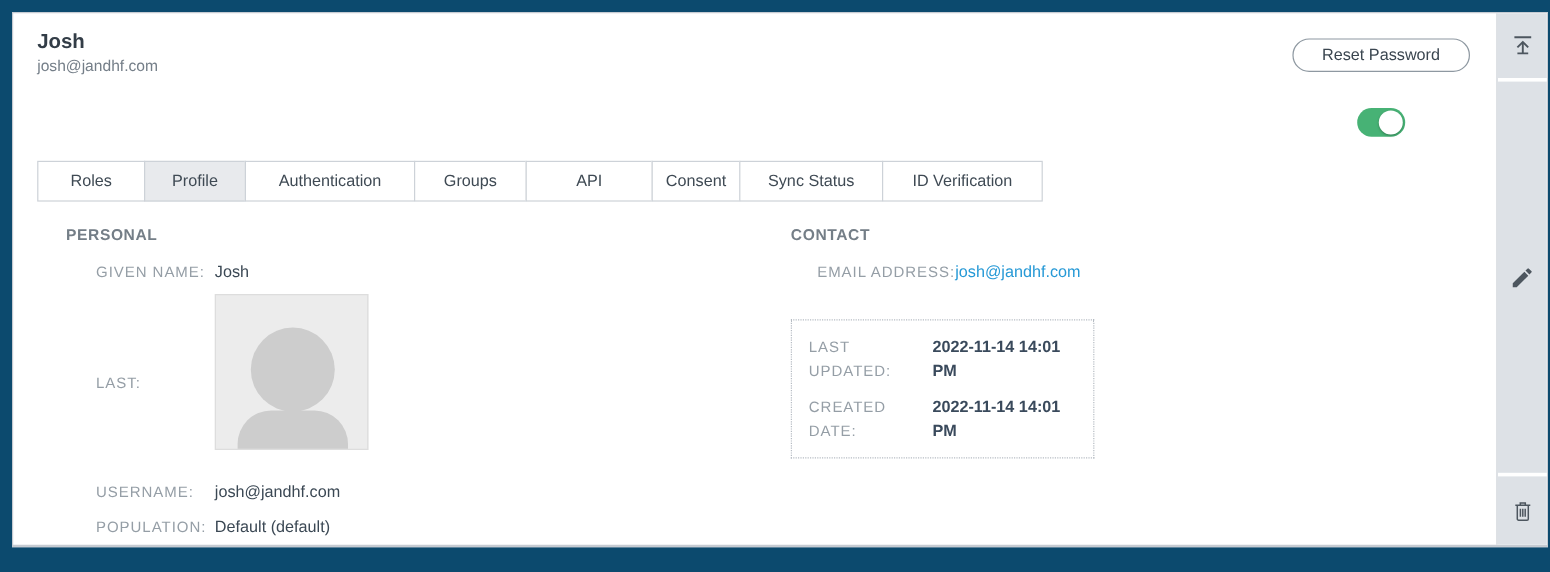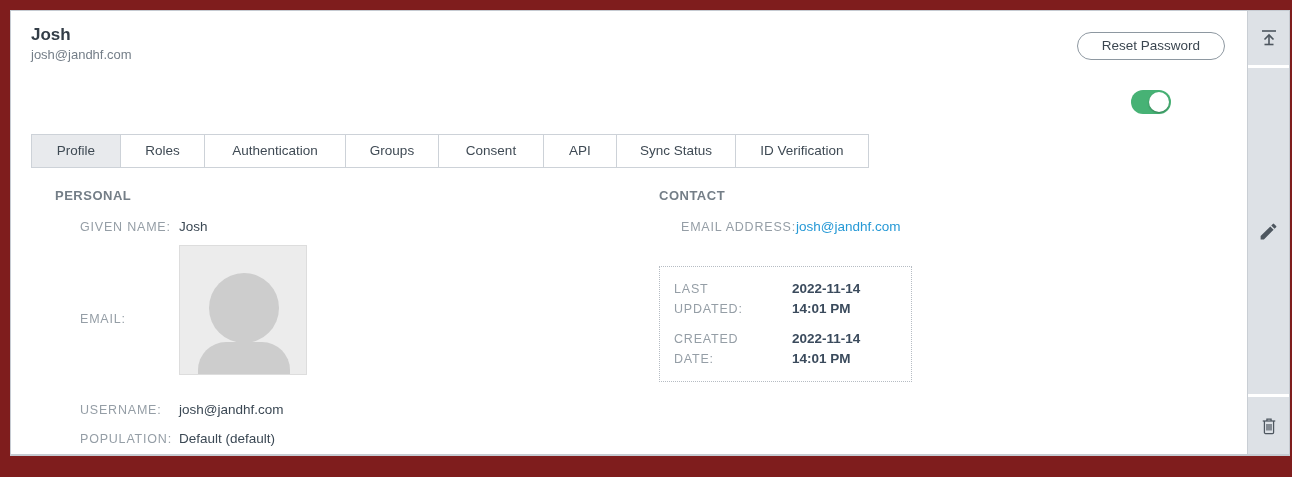--- a/index.html
+++ b/index.html
@@ -1,18 +1,18 @@
 <!DOCTYPE html>
 <html><head>
 <meta charset="utf-8">
 <style>
   * { margin:0; padding:0; box-sizing:border-box; }
   html,body { background:#fff; }
   body { font-family:"Liberation Sans","DejaVu Sans",sans-serif; }
-  .page { position:relative; width:1292px; height:477px; background:#7f1d1d; overflow:hidden; }
+  .page { position:relative; width:1292px; height:477px; background:#0c4a6e; overflow:hidden; }
 
   .panel {
     position:absolute; left:10px; top:10px; width:1280px; height:446px;
     background:#fff; border:1px solid #c6cbd2; border-bottom-width:2px;
     display:flex;
   }
   .main { flex:1; min-width:0; position:relative; }
 
   
   .header-row { display:flex; justify-content:space-between; align-items:flex-start; padding:13px 22px 0 20px; }
@@ -64,21 +64,21 @@
     width:128px; height:130px; background:#ececec; border:1px solid #dddddd;
     overflow:hidden; margin-bottom:16px;
   }
 
   .contact-row { padding-left:22px; }
   .contact-row .flabel { width:115px; }
 
   .meta-box {
     width:253px; border:1px dotted #b6bcc3; margin-top:29px; padding:11px 14px 12px 14px;
   }
-  .meta-box .frow { margin-bottom:9px; padding-left:0;gap:15px; }
+  .meta-box .frow { margin-bottom:9px; padding-left:0; }
   .meta-box .frow:last-child { margin-bottom:0; }
   .meta-box .flabel { width:103px; }
   .meta-box .fvalue { font-weight:bold; color:#3a4a5c; }
 
   
   .rail { flex:0 0 42px; display:flex; flex-direction:column; gap:3px; border-left:1px solid #c9ced4; background:#fff; }
   .rail-seg { background:#dde1e6; display:flex; align-items:center; justify-content:center; }
   .rail-seg.top { height:54px; }
   .rail-seg.mid { flex:1; }
   .rail-seg.bottom { height:57px; }
@@ -98,40 +98,40 @@
         </div>
         <div class="header-actions">
           <button class="reset-btn">Reset Password</button>
           <div class="toggle">
             <div class="knob"></div>
           </div>
         </div>
       </div>
 
       <div class="tabs">
+        <div class="tab"><span>Roles</span></div>
         <div class="tab active"><span>Profile</span></div>
-        <div class="tab"><span>Roles</span></div>
         <div class="tab"><span>Authentication</span></div>
         <div class="tab"><span>Groups</span></div>
+        <div class="tab"><span>API</span></div>
         <div class="tab"><span>Consent</span></div>
-        <div class="tab"><span>API</span></div>
         <div class="tab"><span>Sync Status</span></div>
         <div class="tab"><span>ID Verification</span></div>
       </div>
 
       <div class="content">
         <div class="col-left">
 
           <div class="sec-title">PERSONAL</div>
           <div class="frow">
             <span class="flabel">GIVEN NAME:</span>
             <span class="fvalue">Josh</span>
           </div>
           <div class="frow">
-            <span class="flabel">EMAIL:</span>
+            <span class="flabel">LAST:</span>
             <span class="photo-box">
               <svg width="128" height="130" viewBox="0 0 128 130">
                 <circle cx="64" cy="62" r="35" fill="#cdcdcd"></circle>
                 <path d="M18 130 v-6 a28 28 0 0 1 28 -28 h36 a28 28 0 0 1 28 28 v6 z" fill="#cdcdcd"></path>
               </svg>
             </span>
           </div>
 
           <div class="frow">
             <span class="flabel">USERNAME:</span>

